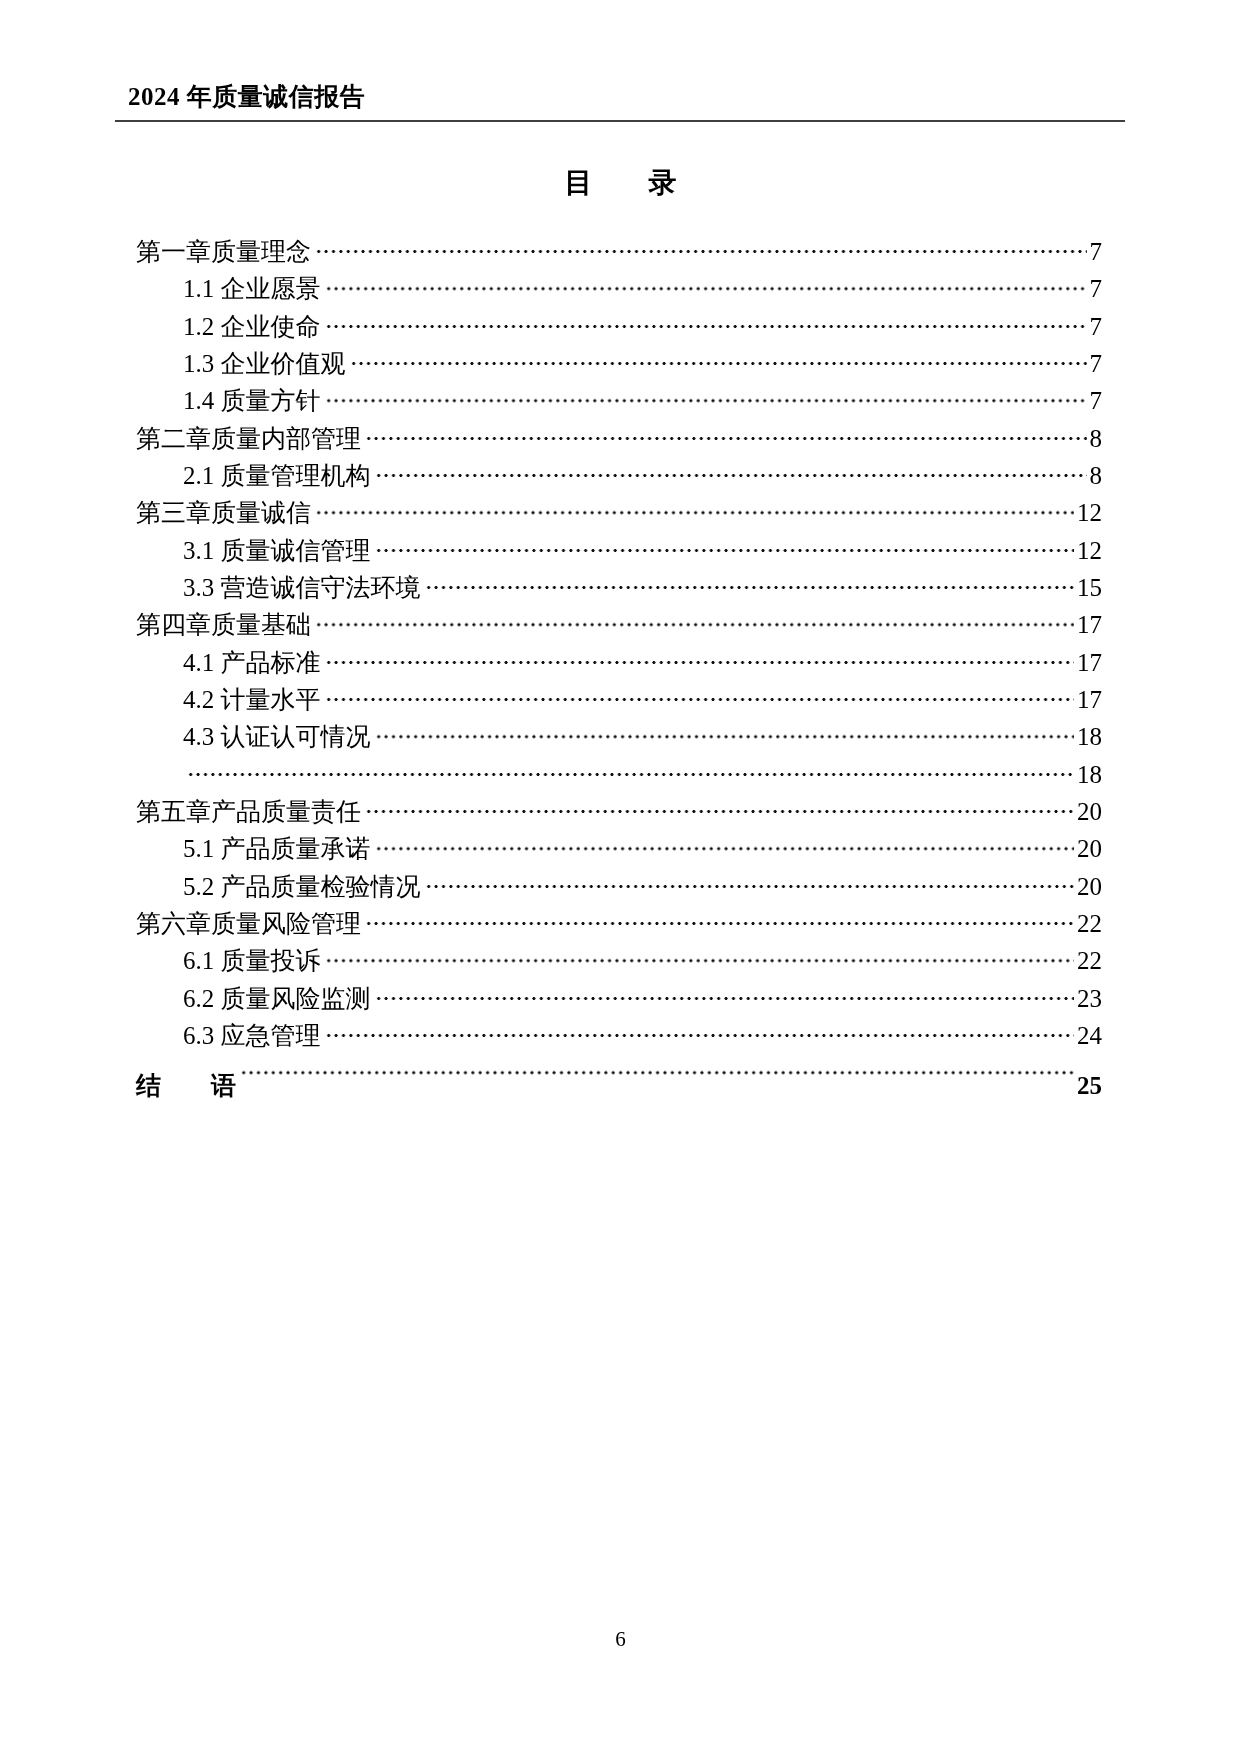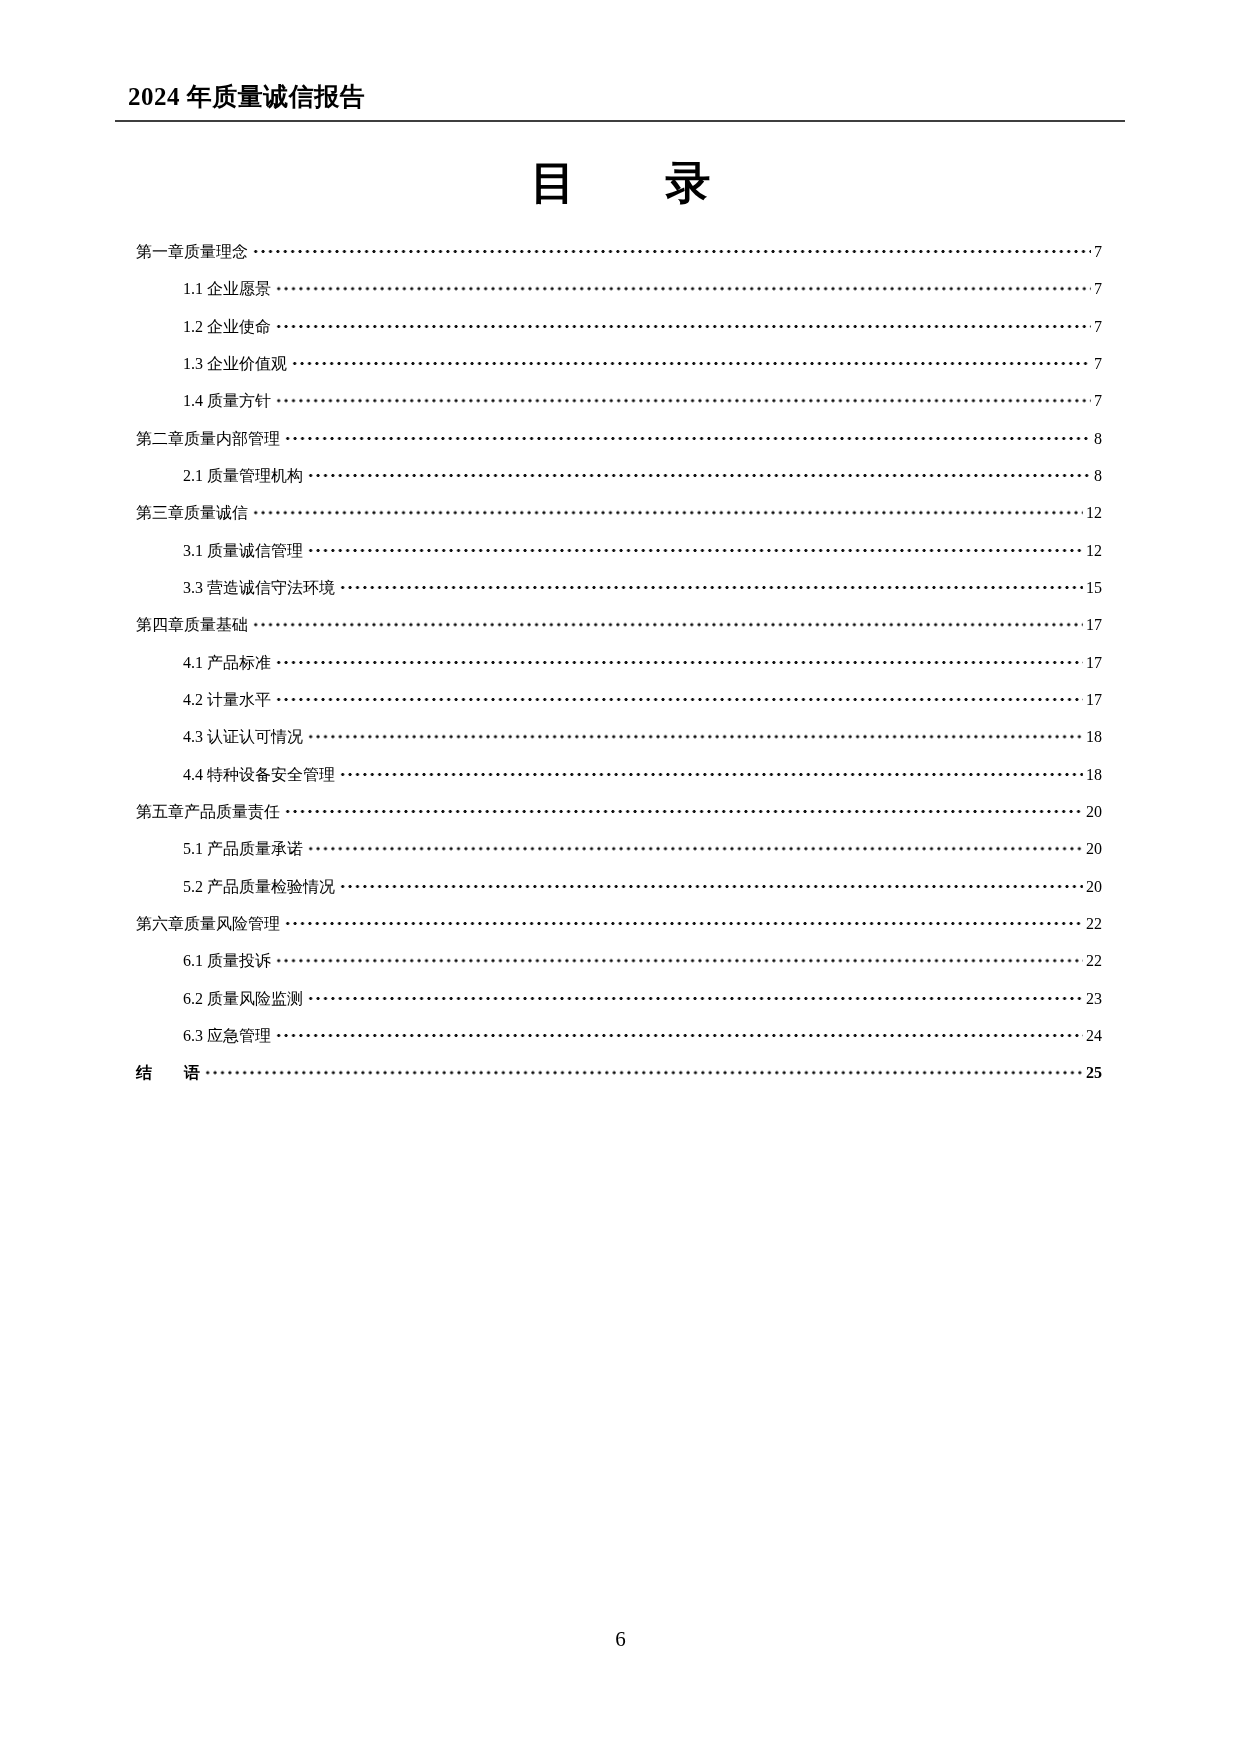--- a/index.html
+++ b/index.html
@@ -34,37 +34,37 @@
     white-space: pre;
   }
   
   .toc-title {
     position: absolute;
     top: 161px;
     left: 0;
     width: 100%;
     margin: 0;
     text-align: center;
-    font-size: 45px;
+    font-size: 28px;
     font-weight: 700;
     line-height: 44px;
     white-space: pre;
   }
   
   .toc {
     position: absolute;
     left: 136px;
     top: 233px;
     width: 966px;
   }
   .toc-row {
     display: flex;
-    align-items: flex-end;
+    align-items: flex-start;
     height: 37.34px;
-    font-size: 16px;
+    font-size: 25px;
     line-height: 37.34px;
     cursor: pointer;
   }
   .toc-row.level2 { padding-left: 47px; }
   .toc-row.bold .toc-label,
   .toc-row.bold .toc-page { font-weight: 700; margin-top: 13px; }
   .toc-label {
     white-space: pre;
     flex: 0 0 auto;
   }
@@ -168,21 +168,20 @@
     <span class="toc-label">4.2 计量水平</span>
     <span class="toc-leader"></span>
     <span class="toc-page">17</span>
   </div>
       <div class="toc-row level2">
     <span class="toc-label">4.3 认证认可情况</span>
     <span class="toc-leader"></span>
     <span class="toc-page">18</span>
   </div>
       <div class="toc-row level2">
-    <span class="toc-label">4.4 特种设备安全管理</span>
     <span class="toc-leader"></span>
     <span class="toc-page">18</span>
   </div>
       <div class="toc-row level1">
     <span class="toc-label">第五章产品质量责任</span>
     <span class="toc-leader"></span>
     <span class="toc-page">20</span>
   </div>
       <div class="toc-row level2">
     <span class="toc-label">5.1 产品质量承诺</span>

